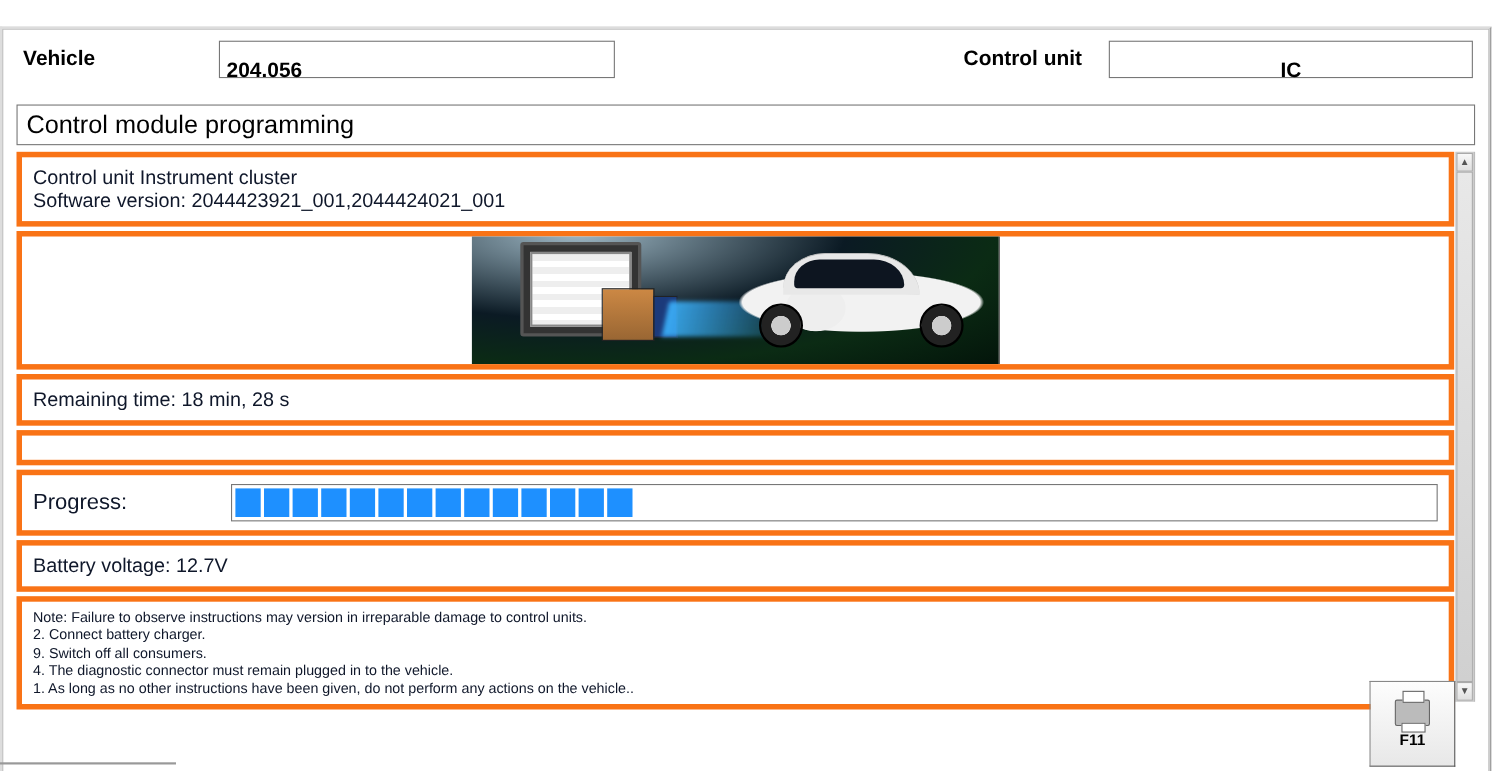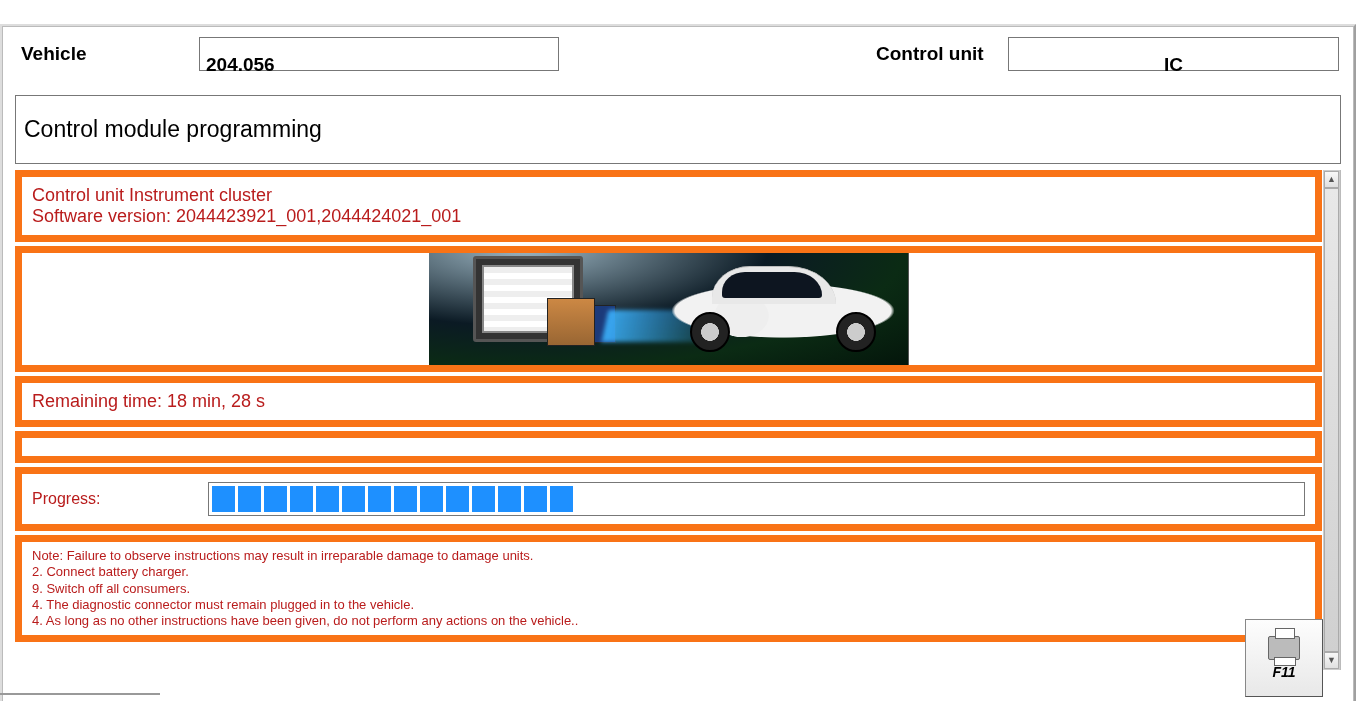--- a/index.html
+++ b/index.html
@@ -53,21 +53,21 @@
   .vehicle-lbl { width: 178px; margin-left: 4px;}
   .vehicle-val { width: 360px;}
   .spacer { flex: 1; }
   .cu-lbl { width: 132px; text-align: left;}
   .cu-val { flex: 1; min-width: 200px; text-align: center;}
 
   
   .title-bar {
     border: 1px solid #777;
     font-size: 23px;
-    padding: 20px 8px;
+    padding: 4px 8px;
     margin: 0 4px;
   }
   
   .content-wrap {
     position: relative;
     margin: 6px 4px 0 4px;
     height: 500px;
     border-right: 1px solid #bbb;
   }
   .content { padding-right: 18px; height: 100%; }
@@ -90,26 +90,26 @@
     color:#555;
   }
   .vscroll .track { flex:1; background:#f0f0f0;}
   .vscroll .thumb {
     height: 100%;
     background: linear-gradient(#e8e8e8,#d0d0d0);
     border: 1px solid #aaa;
   }
 
   .panel {
-    border: 7px solid #f97316;
+    border: 5px solid #f97316;
     margin-bottom: 4px;
     padding: 8px 10px;
     background: #fff;
     font-size: 18px;
-    color: #b91c1c;
+    color: #0f172a;
   }
   .panel.small-text { font-size: 13px; line-height: 1.25; padding: 6px 10px;}
   .panel .noteline { margin: 0; }
   .panel.image-holder {
     display:flex; justify-content:center; align-items:center; padding:0;
     height: 126px; overflow:hidden;
   }
   
   .diag-image {
     width: 480px; height: 122px;
@@ -151,38 +151,38 @@
   }
   .wheel{position:absolute;bottom:0;width:40px;height:40px;border-radius:50%;
     background:radial-gradient(circle,#ccc 0 34%, #222 36% 100%);
     border:2px solid #000;}
   .wheel.l{left:22px;} .wheel.r{right:22px;}
   .beam{position:absolute;left:176px;top:62px;width:126px;height:32px;
     background:linear-gradient(90deg,rgba(60,180,255,.9),rgba(60,180,255,0));
     filter:blur(2px); transform:skewX(-12deg);}
   
   .prog-row { display:flex; align-items:center;}
-  .prog-label { width: 244px; font-size:16px;}
+  .prog-label { width: 244px; font-size:20px;}
   .progress-bar {
     flex:1; height:34px; border:1px solid #777; background:#fff;
     display:flex; gap:3px; padding:3px 3px; align-items:stretch;
   }
   .seg { background:#1e90ff; width:23px; }
   .seg.off { background:transparent; }
 
   
   .footer {
     position:absolute; right:30px; bottom:12px;
     display:flex; gap:14px;
   }
   .fbtn {
     width:78px; height:78px; background:linear-gradient(#fdfdfd,#e8e8e8);
     border:1px solid #888; border-right-color:#555; border-bottom-color:#555;
     display:flex; flex-direction:column; align-items:center; justify-content:center;
-    font-size:14px; font-weight:bold; gap:4px; cursor:pointer;font-style:italic;
+    font-size:14px; font-weight:bold; gap:4px; cursor:pointer;
   }
   .printer-icon {
     width:32px; height:24px; position:relative;
     background:#bbb; border:1px solid #666; border-radius:2px;
   }
   .printer-icon::before{
     content:""; position:absolute; left:6px; top:-9px; width:18px;height:9px;
     background:#fff; border:1px solid #666;
   }
   .printer-icon::after{
@@ -277,27 +277,28 @@
               <div class="seg off"></div>
               <div class="seg off"></div>
               <div class="seg off"></div>
               <div class="seg off"></div>
               <div class="seg off"></div>
               <div class="seg off"></div>
               <div class="seg off"></div>
             </div>
         </div>
 
+        <div class="panel">Battery voltage: 12.7V</div>
 
         <div class="panel small-text">
-          <p class="noteline">Note:  Failure to observe instructions may result in irreparable damage to damage units.</p>
+          <p class="noteline">Note:  Failure to observe instructions may version in irreparable damage to control units.</p>
           <p class="noteline">2. Connect battery charger.</p>
           <p class="noteline">9. Switch off all consumers.</p>
           <p class="noteline">4. The diagnostic connector must remain plugged in to the vehicle.</p>
-          <p class="noteline">4. As long as no other instructions have been given, do not perform any actions on the vehicle..</p>
+          <p class="noteline">1. As long as no other instructions have been given, do not perform any actions on the vehicle..</p>
         </div>
 
       </div>
 
       <div class="vscroll">
         <div class="arrow">▲</div>
         <div class="track">
             <div class="thumb"></div>
           </div>
         <div class="arrow">▼</div>

